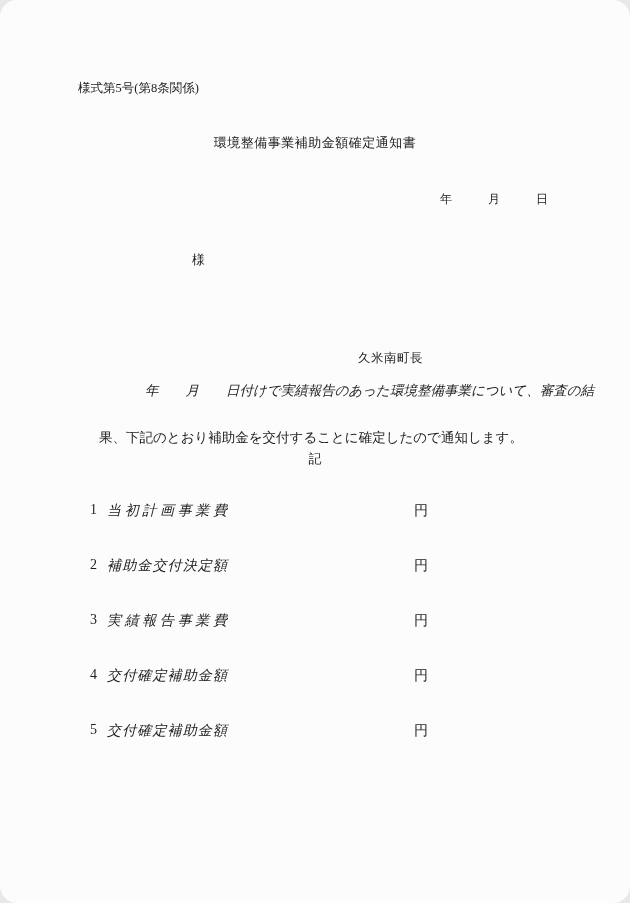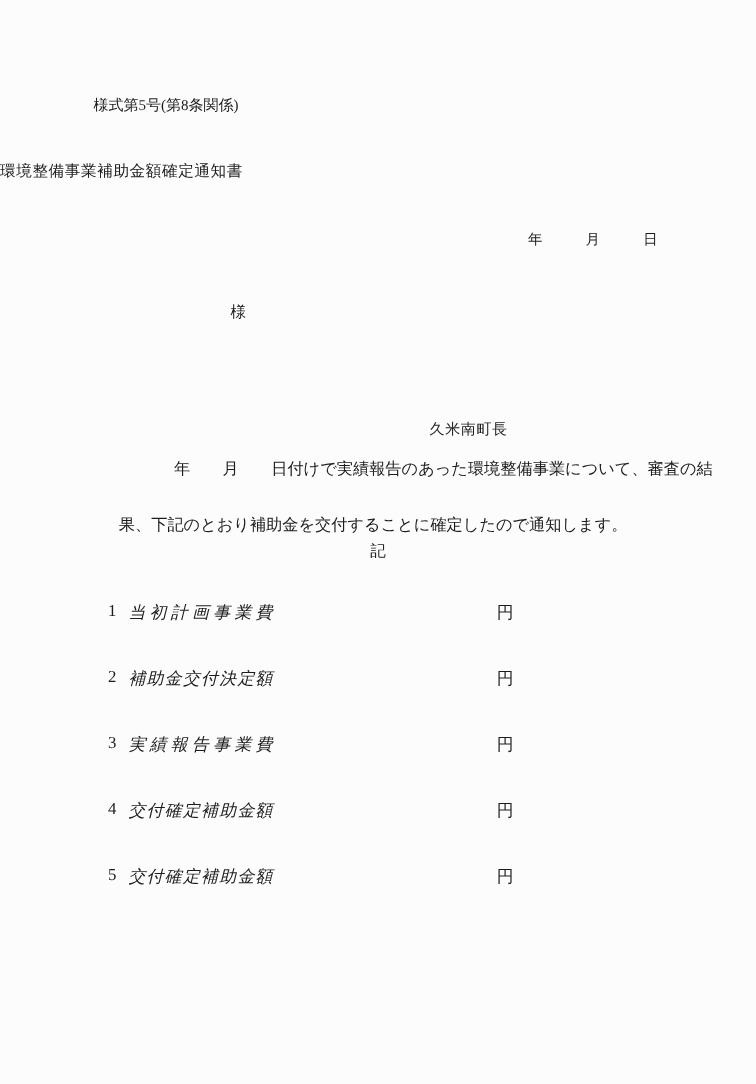--- a/index.html
+++ b/index.html
@@ -9,47 +9,49 @@
   }
   .page {
     position: relative;
     width: 630px;
     height: 903px;
     margin: 0 auto;
     background: #fcfcfc;
     color: #1c1c1c;
     font-family: "Liberation Serif", "DejaVu Serif", serif;
     overflow: hidden;
+    border-radius: 17px;
   }
   .abs { position: absolute; white-space: pre; }
   .form-number {
     left: 78px; top: 80px;
     font-size: 12.5px;
   }
   .doc-title {
     left: 0; right: 0; top: 134px;
+    text-align: center;
     font-size: 13px;
     letter-spacing: 0.5px;
   }
   .date-line {
     left: 440px; top: 191px;
     font-size: 12px;
   }
   .addressee {
     left: 192px; top: 251px;
     font-size: 13px;
   }
   .sender {
     left: 358px; top: 302px;
     font-size: 12.5px;
     letter-spacing: 0.5px;
     margin-top: 48px;
   }
   .body-line { font-size: 13.5px; }
-  .body-line-1 { left: 145px; top: 382px; }
+  .body-line-1 { left: 145px; top: 382px; font-style: italic; }
   .body-line-2 { left: 99px;  top: 409px; margin-top: 20px; }
   .record-marker {
     left: 0; right: 0; top: 450px;
     text-align: center;
     font-size: 13px;
   }
   .item-row {
     position: absolute;
     left: 0; right: 0;
     height: 20px;

